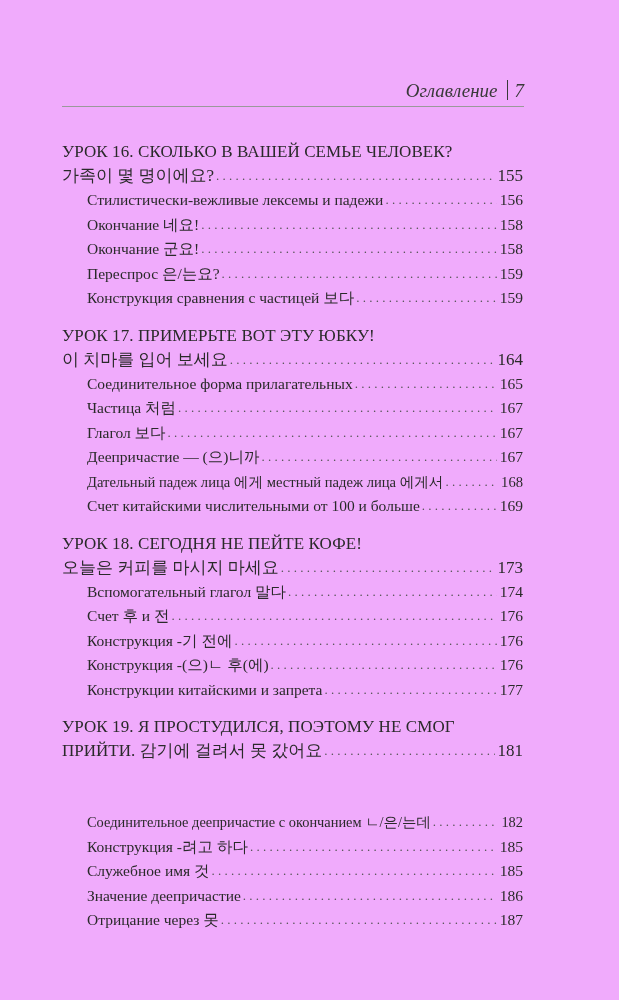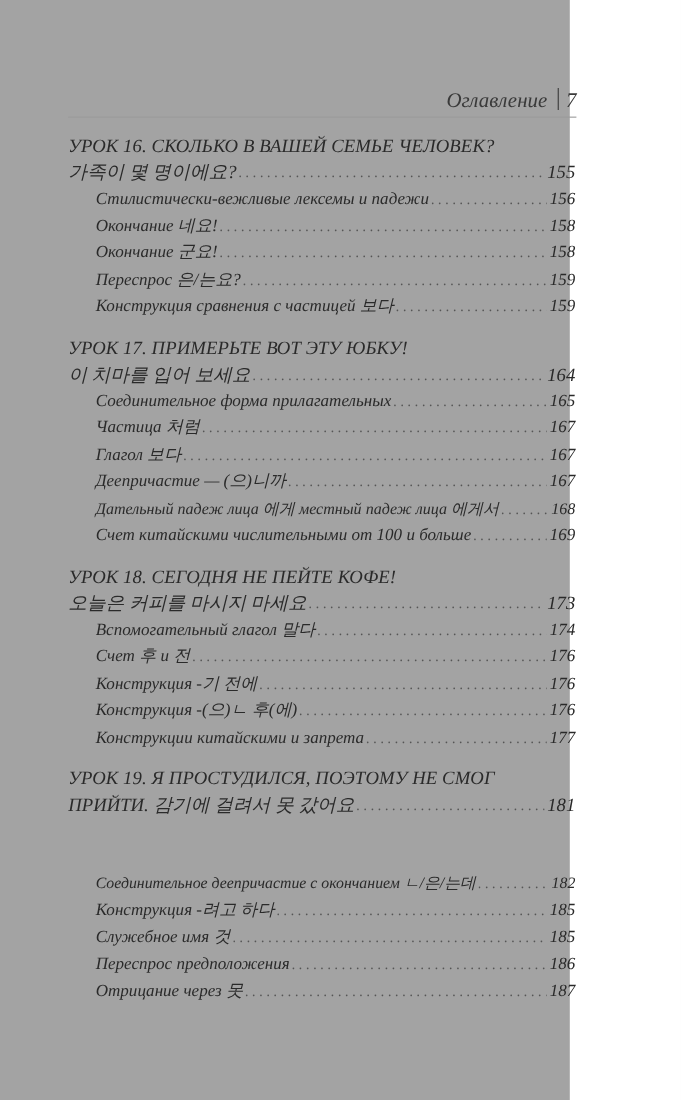--- a/index.html
+++ b/index.html
@@ -1,27 +1,27 @@
 <!DOCTYPE html>
 <html><head>
   <meta charset="utf-8">
   <style>
     html, body { margin: 0; padding: 0; background: #ffffff; }
     body { width: 619px; height: 1000px; position: relative; overflow: hidden;
            font-family: "Liberation Serif", "DejaVu Serif", serif; color: #2a2a2a; }
-    .page { position: absolute; left: 0; top: 0; width: 518px; height: 1000px; background: #a3a3a3; }
+    .page { position: absolute; left: 0; top: 0; width: 619px; height: 1000px; background: #f0abfc; }
     .running-head { position: absolute; left: 62px; width: 462px; top: 78px; height: 28px;
                     border-bottom: 1px solid #9a9a9a; }
     .running-head .rh-inner { position: absolute; right: 0; top: 2px; font-size: 19px;
                     color: #3a3a3a; white-space: nowrap; }
     .rh-title { font-style: italic; }
     .rh-bar { display: inline-block; width: 1px; height: 20px; background: #3a3a3a;
               vertical-align: -3px; margin: 0 7px 0 9px; }
     .rh-num { font-style: italic; }
-    .toc { position: absolute; left: 62px; top: 121px; width: 461px; font-style: italic; }
+    .toc { position: absolute; left: 62px; top: 140px; width: 461px; }
     .lesson { margin-bottom: 13px; }
     .lesson-title { font-size: 17px; line-height: 24px; color: #2a2a2a; letter-spacing: 0.1px; }
     .entry { display: flex; align-items: flex-start; font-size: 16px; line-height: 24.5px; }
     .entry.main { font-size: 17px; line-height: 24px; }
     .entry.sub { padding-left: 25px; font-size: 15.5px; }
     .entry .label { white-space: nowrap; }
     .entry .leader { flex: 1; overflow: hidden; white-space: nowrap; margin: 0 3px 0 2px;
                      color: #555; letter-spacing: 3.4px; font-size: 13px; }
     .entry .leader::before { content: ". . . . . . . . . . . . . . . . . . . . . . . . . . . . . . . . . . . . . . . . . . . . . . . . . . . . . . . . . . . . . . . . . . . . . . . . . . . . . . . . . . . . . . . . . . ."; letter-spacing: 0; }
     .entry .page-num { white-space: nowrap; text-align: right; }
@@ -162,21 +162,21 @@
         <span class="label">Конструкция -려고 하다</span>
         <span class="leader"></span>
         <span class="page-num">185</span>
       </div>
       <div class="entry sub">
         <span class="label">Служебное имя 것</span>
         <span class="leader"></span>
         <span class="page-num">185</span>
       </div>
       <div class="entry sub">
-        <span class="label">Переспрос предположения</span>
+        <span class="label">Значение деепричастие</span>
         <span class="leader"></span>
         <span class="page-num">186</span>
       </div>
       <div class="entry sub">
         <span class="label">Отрицание через 못</span>
         <span class="leader"></span>
         <span class="page-num">187</span>
       </div>
     </div>
 

